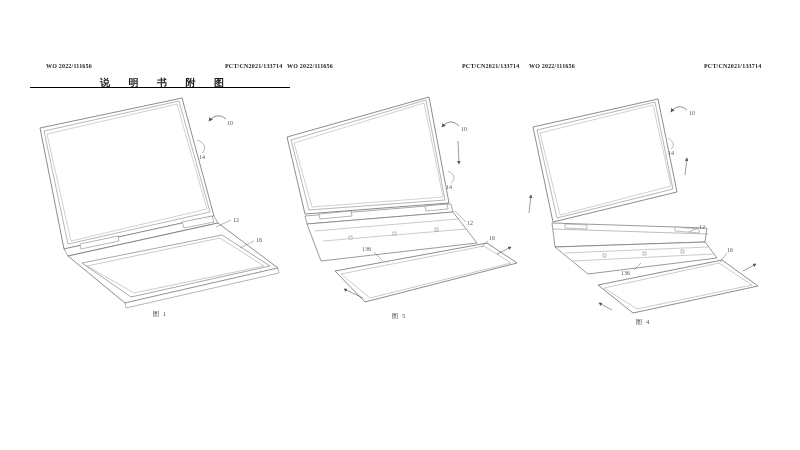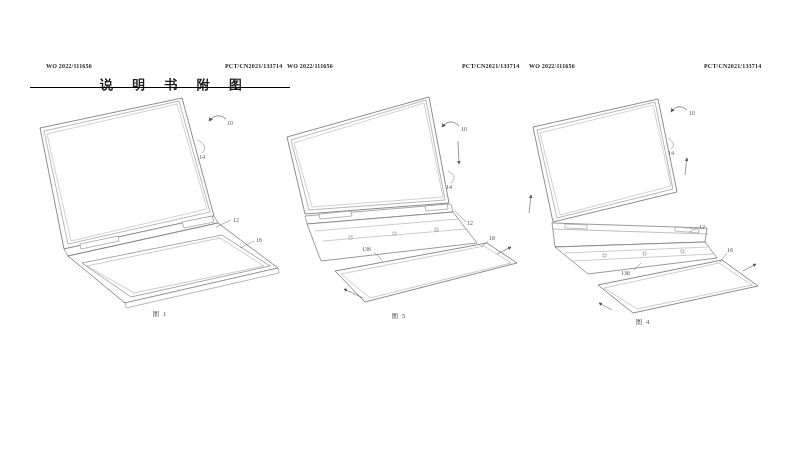--- a/index.html
+++ b/index.html
@@ -1,21 +1,21 @@
 <!DOCTYPE html>
 <html><head>
 <meta charset="utf-8">
 <style>
   html,body{margin:0;padding:0;}
   body{width:800px;height:450px;background:#ffffff;overflow:hidden;
        font-family:"Liberation Serif", serif;}
   .screen{position:relative;width:800px;height:450px;background:#ffffff;}
   .hdr{position:absolute;top:63px;font-size:6px;font-weight:bold;color:#1c1c1c;
        white-space:nowrap;letter-spacing:.2px;}
-  .heading{position:absolute;left:100px;top:76px;width:124px;font-size:13px;
+  .heading{position:absolute;left:100px;top:76px;width:124px;font-size:10px;
        font-weight:bold;color:#1c1c1c;letter-spacing:8px;white-space:nowrap;}
   .rule{position:absolute;left:30px;top:87px;width:260px;height:1.3px;background:#000;}
   .fig{position:absolute;}
   .cap{position:absolute;width:44px;text-align:center;font-size:6.5px;color:#4a4a4a;
        letter-spacing:1px;white-space:nowrap;}
   svg text{font-family:"Liberation Serif", serif;font-size:6px;fill:#565656;}
   svg polygon,svg path,svg line,svg polyline{vector-effect:non-scaling-stroke;}
 </style>
 </head>
 <body>

